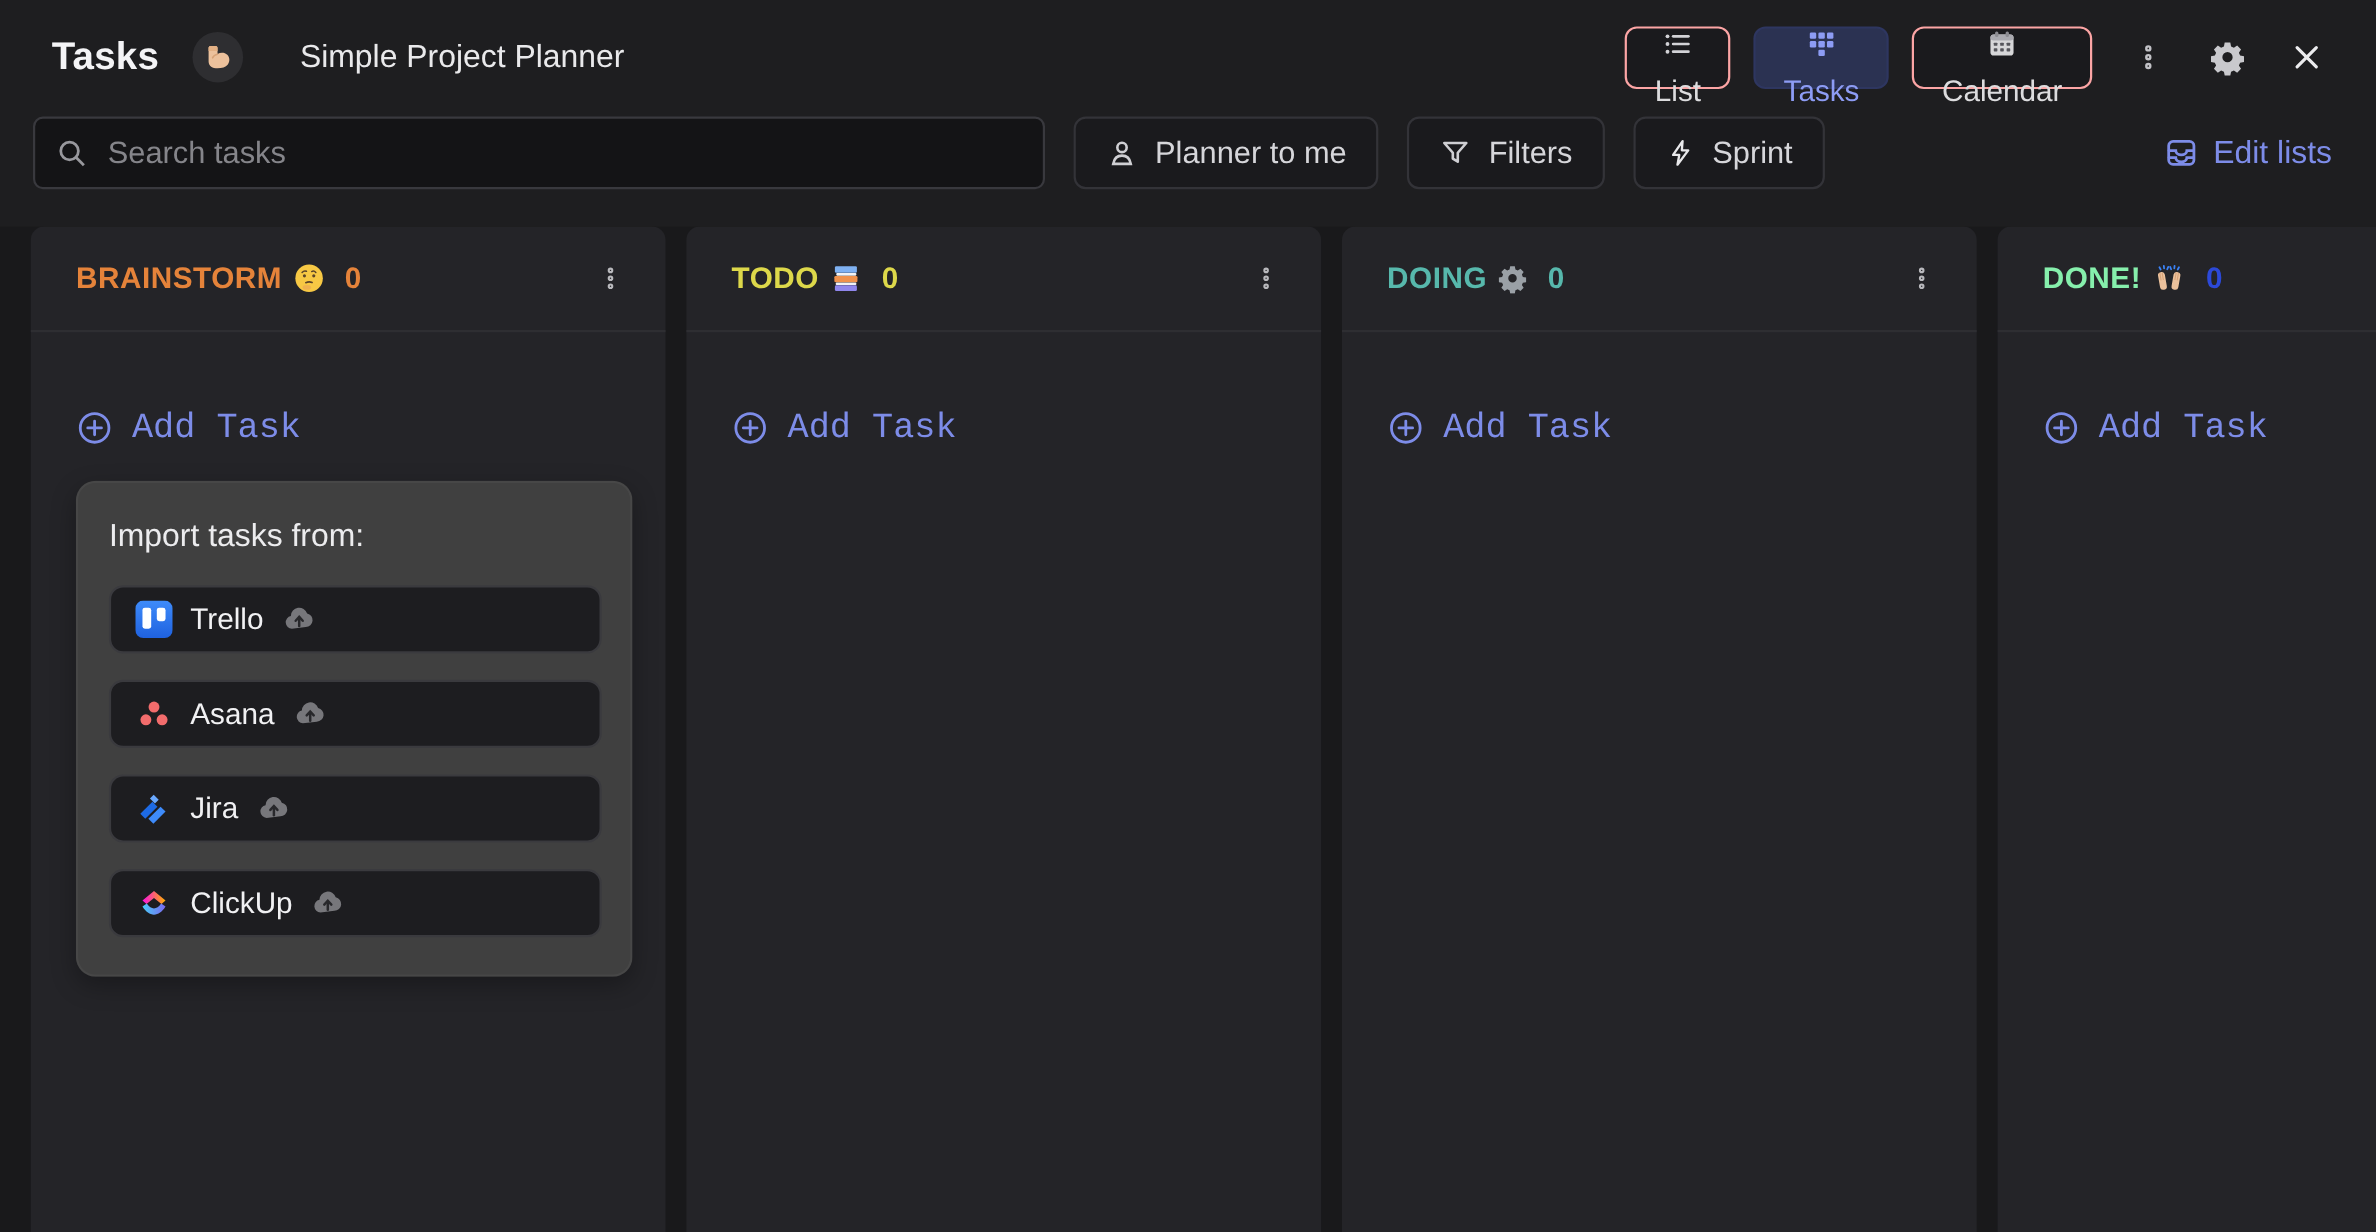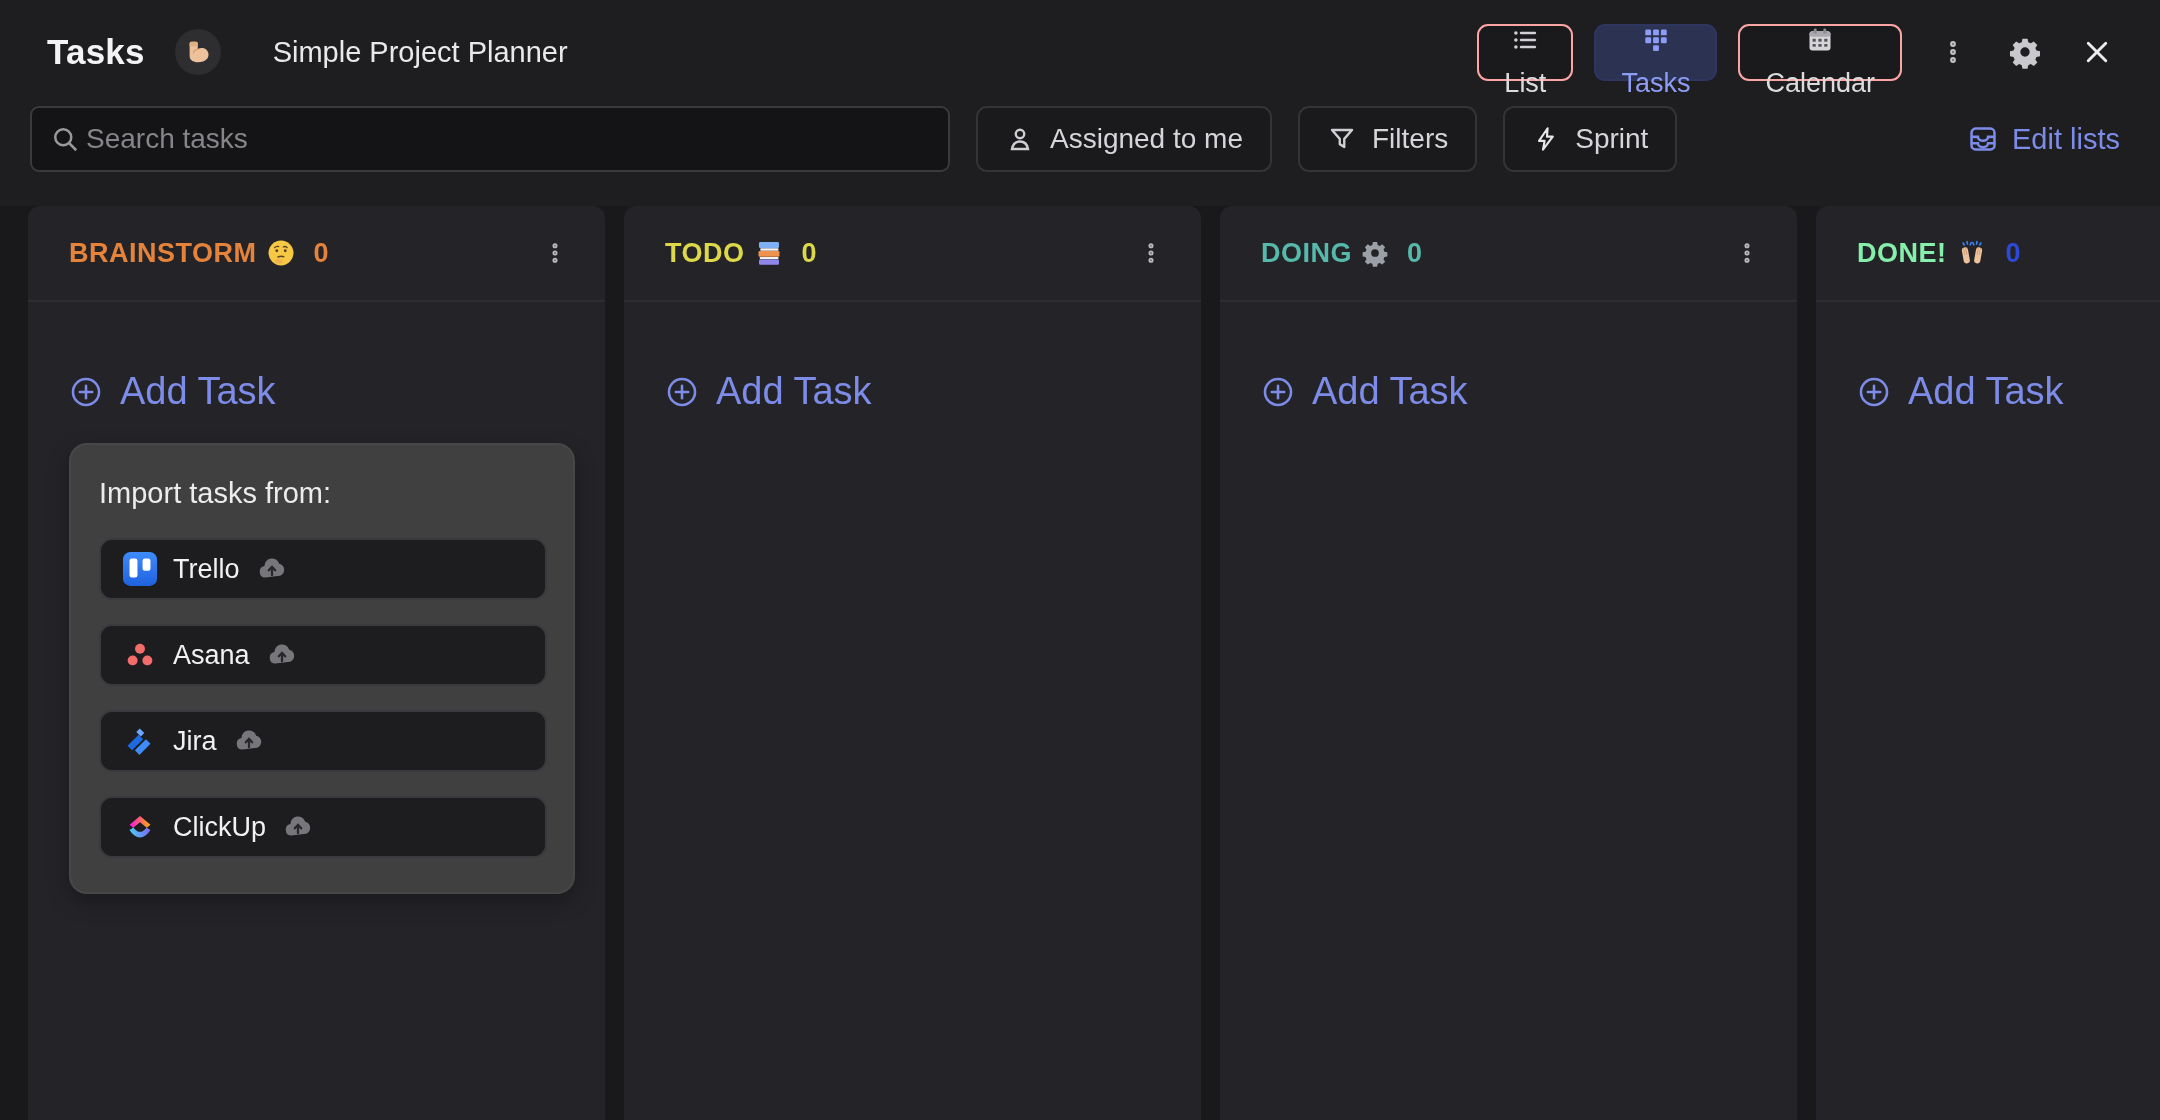--- a/index.html
+++ b/index.html
@@ -19,21 +19,21 @@
   .view-btn{height:57px;padding:0 25px;border-radius:11px;background:#1a1a1d;
     border:2px solid #fca5a5;color:#dcdcde;font-size:27px;display:flex;
     align-items:center;gap:14px;cursor:pointer;flex-direction:column;}
   .view-btn.active{background:#2b3252;border-color:#2e3660;color:#8d9cf4;}
   .iconbar{display:flex;align-items:center;gap:14px;margin-left:22px;}
   .icon-btn{width:58px;height:58px;display:flex;align-items:center;justify-content:center;
     background:transparent;border:none;cursor:pointer;}
   
   .toolbar{display:flex;align-items:center;padding:0 34px 0 30px;height:70px;gap:26px;}
   .searchbox{width:920px;height:66px;background:#141416;border:2px solid #39393e;
-    border-radius:9px;display:flex;align-items:center;padding:0 8px 0 18px;box-sizing:border-box;gap:4px;}
+    border-radius:9px;display:flex;align-items:center;padding:0 8px 0 18px;box-sizing:border-box;gap:16px;}
   .searchbox input{flex:1;background:transparent;border:none;outline:none;
     font-family:"Liberation Sans",sans-serif;font-size:28px;color:#e5e5e8;}
   .searchbox input::placeholder{color:#85858a;}
   .tool-btn{height:66px;padding:0 27px;border-radius:11px;background:#1a1a1d;
     border:2px solid #333338;color:#d6d6da;font-size:28px;display:flex;
     align-items:center;gap:15px;cursor:pointer;}
   .edit-lists{margin-left:auto;display:flex;align-items:center;gap:13px;
     color:#7d8ce8;font-size:29px;background:none;border:none;cursor:pointer;
     font-family:"Liberation Sans",sans-serif;}
   
@@ -42,22 +42,22 @@
   .column{width:577px;flex:none;background:#242428;border-radius:12px 12px 0 0;
     display:flex;flex-direction:column;gap:40px;}
   .col-header{height:94px;flex:none;display:flex;align-items:center;
     padding:0 28px 0 41px;border-bottom:2px solid #2e2e32;}
   .col-title{font-weight:700;font-size:27px;letter-spacing:.5px;display:flex;
     align-items:center;gap:9px;}
   .col-count{margin-left:18px;font-weight:700;font-size:27px;}
   .col-kebab{margin-left:auto;background:none;border:none;cursor:pointer;
     width:44px;height:44px;display:flex;align-items:center;justify-content:center;}
   .col-body{padding:22px 30px 0 41px;}
-  .add-task{display:flex;align-items:center;gap:17px;color:#7d8ce8;font-size:38px;
-    background:none;border:none;cursor:pointer;font-family:Liberation Sans, sans-serif;padding:6px 0;}
+  .add-task{display:flex;align-items:center;gap:17px;color:#7d8ce8;font-size:32px;
+    background:none;border:none;cursor:pointer;font-family:Liberation Mono, monospace;padding:6px 0;}
   
   .import-card{margin-top:24px;background:#404040;border:2px solid rgba(255,255,255,0.04);
     border-radius:18px;padding:28px 26px 34px 28px;box-shadow:0 8px 22px rgba(0,0,0,.28);}
   .import-title{font-size:29px;color:#ececee;margin:4px 0 28px 0;}
   .import-grid{display:flex;flex-wrap:wrap;gap:24px 26px;flex-direction:column;}
   .import-btn{display:inline-flex;align-items:center;gap:16px;height:62px;
     padding:0 22px;background:#1d1d20;border:2px solid #3a3a3e;border-radius:13px;
     color:#f1f1f3;font-size:27px;cursor:pointer;font-family:"Liberation Sans",sans-serif;}
   .emoji{display:inline-flex;align-items:center;justify-content:center;}
   svg{display:block;}
@@ -173,21 +173,21 @@
       <input type="text" placeholder="Search tasks" style="">
     </div>
 
     <button class="tool-btn">
       <span class="emoji">
         <svg width="30" height="30" viewBox="0 0 24 24" fill="none" stroke="#cfcfd3" stroke-width="1.9" stroke-linecap="round">
           <circle cx="12" cy="8" r="3.4"></circle>
             <path d="M5.6 20c.7-4 3.3-6 6.4-6s5.7 2 6.4 6z"></path>
         </svg>
       </span>
-      <span>Assigned to me</span>
+      <span>Planner to me</span>
     </button>
 
     <button class="tool-btn">
       <span class="emoji">
         <svg width="30" height="30" viewBox="0 0 24 24" fill="none" stroke="#cfcfd3" stroke-width="1.9" stroke-linejoin="round">
           <path d="M4 4.8h16l-6.2 7.1v6.5l-3.6-2.3v-4.2z"></path>
         </svg>
       </span>
       <span>Filters</span>
     </button>

